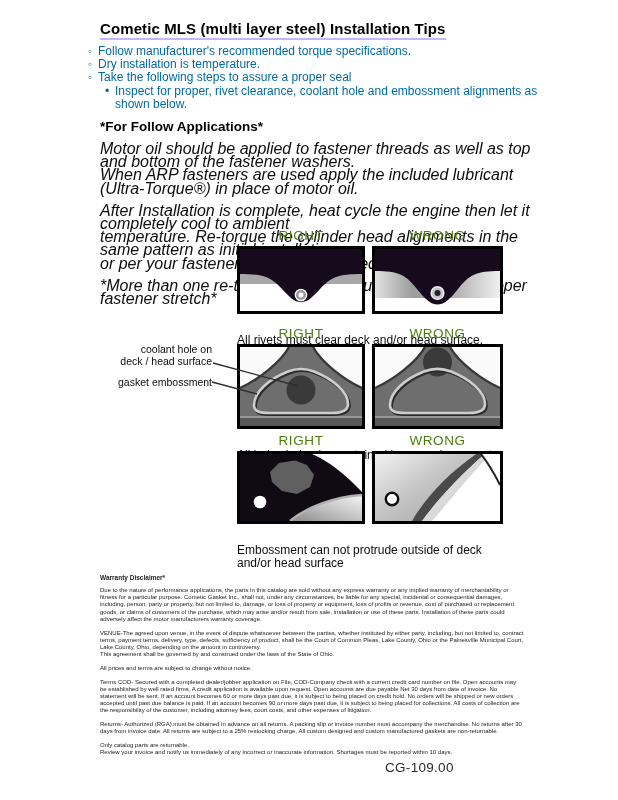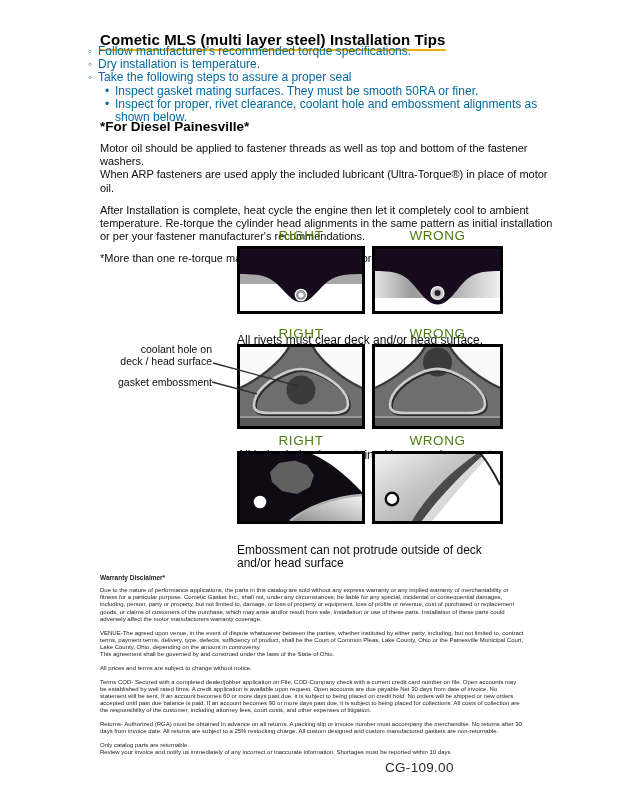--- a/index.html
+++ b/index.html
@@ -2,34 +2,34 @@
 <html><head>
 <meta charset="utf-8">
 <style>
   * { margin:0; padding:0; box-sizing:border-box; }
   html,body { background:#ffffff; }
   .page {
     position:relative; width:618px; height:800px; background:#ffffff;
     font-family:"Liberation Sans", sans-serif; color:#111; overflow:hidden;
   }
   .title {
-    position:absolute; left:100px; top:31px; display:inline-block;
+    position:absolute; left:100px; top:20px; display:inline-block;
     font-size:15px; font-weight:bold; color:#000;
-    padding-bottom:1px; border-bottom:2px solid #eab308; letter-spacing:0.1px;
+    padding-bottom:1px; border-bottom:2px solid #c4b5fd; letter-spacing:0.1px;
   }
   .bullets { position:absolute; left:88px; top:45px; width:486px; font-size:12px; line-height:13.2px; color:#0369a1; list-style:none; }
   .bullet { position:relative; padding-left:10px; }
   .bullet::before { content:"◦"; position:absolute; left:0; top:0; font-size:12px; }
   .sub-bullets { margin-left:17px; list-style:none; }
   .sub-bullet { position:relative; padding-left:10px; }
   .sub-bullet::before { content:"•"; position:absolute; left:0; top:0; font-size:12px; }
 
   .diesel { position:absolute; left:100px; top:119px; width:455px; }
   .diesel-heading { font-size:13.5px; font-weight:bold; color:#000; margin-bottom:8px; }
-  .para { font-size:11px; line-height:13.2px; white-space:pre-line; margin-bottom:9px; color:#0d0d0d; }
+  .para { font-size:16px; line-height:13.2px; white-space:pre-line; margin-bottom:9px; color:#0d0d0d;font-style:italic; }
 
   .diagram-row { position:absolute; left:237px; width:266px; }
   .row1 { top:228px; } .row2 { top:326px; } .row3 { top:433px; }
   .labels { display:flex; margin-bottom:2px; }
   .label-cell { font-size:13.5px; letter-spacing:0.6px; color:#4d7c0f; text-align:center; line-height:16px; }
   .lc1 { width:128px; margin-right:7px; } .lc2 { width:131px; }
   .panels { display:flex; }
   .panel { border:3px solid #000; background:#fff; margin-right:7px; font-size:0; }
   .panel:last-child { margin-right:0; }
   .panel svg { display:block; }
@@ -53,28 +53,27 @@
 <div class="page">
 
   <div class="title">Cometic MLS (multi layer steel) Installation Tips</div>
 
   <ul class="bullets">
     <li class="bullet">Follow manufacturer's recommended torque specifications.</li>
     <li class="bullet">Dry installation is temperature.</li>
     <li class="bullet">Take the following steps to assure a proper seal</li>
     <li>
       <ul class="sub-bullets">
-        <li class="sub-bullet">Inspect gasket mating surfaces.  They must be smooth 50RA or finer.</li>
         <li class="sub-bullet">Inspect for proper, rivet clearance, coolant hole and embossment alignments as shown below.</li>
       </ul>
     </li>
   </ul>
 
   <div class="diesel">
-    <div class="diesel-heading">*For Diesel Painesville*</div>
+    <div class="diesel-heading">*For Follow Applications*</div>
     <p class="para">Motor oil should be applied to fastener threads as well as top and bottom of the fastener washers.
 When ARP fasteners are used apply the included lubricant (Ultra-Torque®) in place of motor oil.</p>
     <p class="para">After Installation is complete, heat cycle the engine then let it completely cool to ambient
 temperature. Re-torque the cylinder head alignments in the same pattern as initial installation
 or per your fastener manufacturer's recommendations.</p>
     <p class="para">*More than one re-torque may be required to achieve proper fastener stretch*</p>
   </div>
 
   <div class="diagram-row row1">
     <div class="labels">

